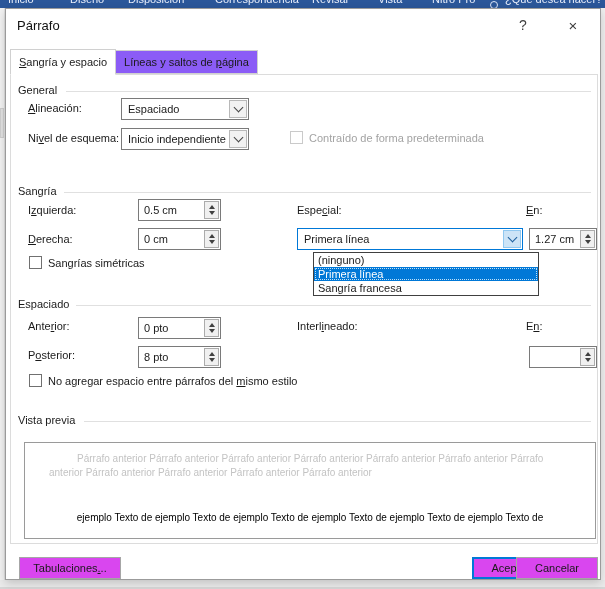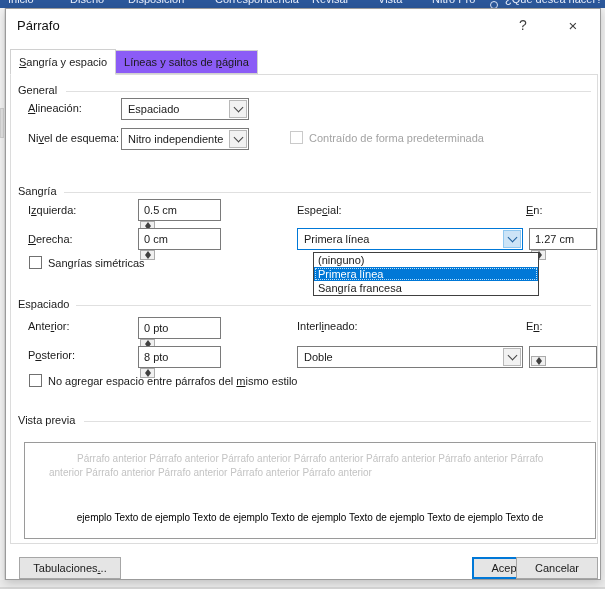--- a/index.html
+++ b/index.html
@@ -39,21 +39,21 @@
   .combo .val{position:absolute;left:6px;top:0;line-height:20px;white-space:nowrap;}
   .combo .dd{position:absolute;right:1px;top:1px;bottom:1px;width:18px;background:#f2f2f2;
              border:1px solid #b8b8b8;box-sizing:border-box;display:flex;align-items:center;justify-content:center;}
   .chev{width:6px;height:6px;border-left:1px solid #444;border-bottom:1px solid #444;
         transform:rotate(-45deg);margin-bottom:3px;}
   .combo.focused{border-color:#0078d7;}
   .combo.focused .dd{background:#cce4f7;border-color:#90c8f0;}
   .combo.focused .chev{border-color:#1d5f9e;}
 
   
-  .spinner{position:absolute;height:22px;border:1px solid #7a7a7a;background:#fff;box-sizing:border-box;display:flex;flex-direction:column;}
+  .spinner{position:absolute;height:22px;border:1px solid #7a7a7a;background:#fff;box-sizing:border-box;display:flex;}
   .spinner .val{flex:1;line-height:20px;padding-left:5px;white-space:nowrap;}
   .updown{width:15px;margin:1px;background:#f0f0f0;border:1px solid #ababab;box-sizing:border-box;
           display:flex;flex-direction:column;align-items:center;justify-content:space-evenly;}
   .tri{width:0;height:0;}
   .tri.up{border-left:3px solid transparent;border-right:3px solid transparent;border-bottom:4px solid #404040;}
   .tri.down{border-left:3px solid transparent;border-right:3px solid transparent;border-top:4px solid #404040;}
 
   
   .checkrow{position:absolute;display:flex;align-items:center;gap:6px;white-space:nowrap;}
   .cb{width:13px;height:13px;border:1px solid #707070;background:#fff;box-sizing:border-box;flex:none;}
@@ -70,21 +70,21 @@
   .preview{position:absolute;left:18px;top:433px;width:572px;height:97px;border:1px solid #9a9a9a;
            background:#fff;box-sizing:border-box;overflow:hidden;font-size:10px;}
   .pv-gray{color:#c3c3c3;}
   .pv1{margin:10px 10px 0 52px;white-space:nowrap;}
   .pv2{margin:3px 10px 0 24px;white-space:nowrap;}
   .pv-sample{color:#000;text-align:center;}
   .pv3{margin-top:13px;}
   .pv4{margin-top:34px;}
 
   
-  .btn{position:absolute;height:22px;top:548px;background:#e5e5e5;border:1px solid #a6a6a6;
+  .btn{position:absolute;height:22px;top:548px;background:#d946ef;border:1px solid #a6a6a6;
        box-sizing:border-box;display:flex;align-items:center;justify-content:center;white-space:nowrap;}
   .btn.default{border:2px solid #0078d7;margin-left:48px;}
   u{text-decoration:underline;}
 </style>
 </head>
 <body>
 
 <div class="stage">
 
   <div class="ribbon">
@@ -125,21 +125,21 @@
     <span class="gl" style="left:22px;top:93px"><u>A</u>lineación:</span>
     <div class="combo" style="left:115px;top:89px;width:128px">
       <span class="val">Espaciado</span>
       <span class="dd">
           <i class="chev"></i>
         </span>
     </div>
 
     <span class="gl" style="left:22px;top:123px">Ni<u>v</u>el de esquema:</span>
     <div class="combo" style="left:115px;top:119px;width:128px">
-      <span class="val">Nitro independiente</span>
+      <span class="val">Inicio independiente</span>
       <span class="dd">
           <i class="chev"></i>
         </span>
     </div>
 
     <label class="checkrow disabled" style="left:284px;top:122px">
       <span class="cb"></span>
       <span class="cbl">Contraído de forma predeterminada</span>
     </label>
 
@@ -206,26 +206,20 @@
     <span class="gl" style="left:520px;top:311px">E<u>n</u>:</span>
 
     <span class="gl" style="left:22px;top:340px">P<u>o</u>sterior:</span>
     <div class="spinner" style="left:132px;top:337px;width:83px">
       <span class="val">8 pto</span>
       <span class="updown">
         <i class="tri up"></i>
         <i class="tri down"></i>
       </span>
     </div>
-    <div class="combo" style="left:291px;top:337px;width:226px">
-      <span class="val">Doble</span>
-      <span class="dd">
-          <i class="chev"></i>
-        </span>
-    </div>
     <div class="spinner" style="left:523px;top:337px;width:68px">
       <span class="val"></span>
       <span class="updown">
         <i class="tri up"></i>
         <i class="tri down"></i>
       </span>
     </div>
 
     <label class="checkrow" style="left:23px;top:365px">
       <span class="cb"></span>

